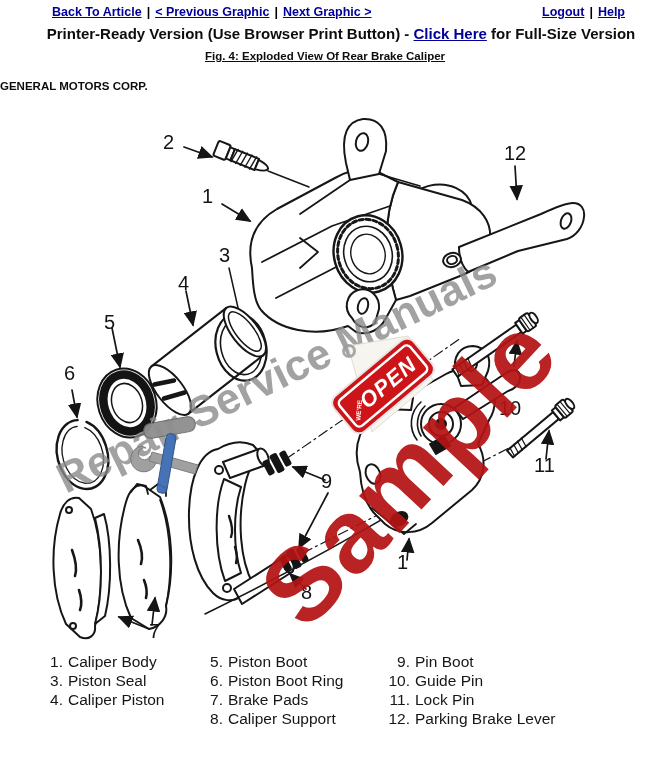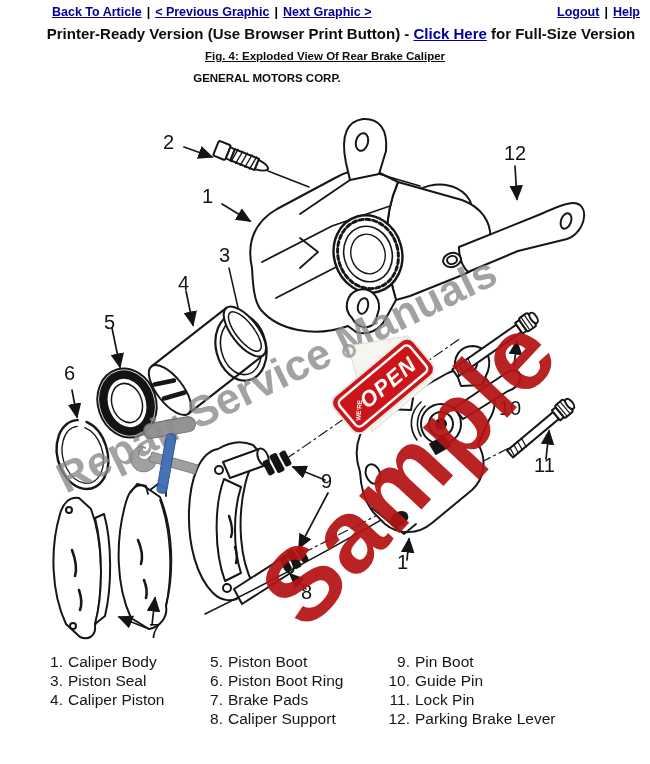--- a/index.html
+++ b/index.html
@@ -1,28 +1,28 @@
 <!DOCTYPE html>
 <html><head>
 <meta charset="utf-8">
 <style>
   html,body{margin:0;padding:0;background:#fff;}
   .page{position:relative;width:650px;height:764px;background:#ffffff;overflow:hidden;
         font-family:"Liberation Sans",sans-serif;color:#111;}
   
   .nav{position:absolute;top:5px;font-size:12.5px;font-weight:bold;white-space:nowrap;padding-left:24px;}
   .nav-left{left:28px;}
-  .nav-right{right:10px;}
+  .nav-right{right:25px;}
   a.navlink{color:#000099;text-decoration:underline;cursor:pointer;}
   .sep{color:#000;padding:0 5px;}
   .printer-line{position:absolute;top:25px;left:16px;width:650px;text-align:center;
                 font-size:15px;font-weight:bold;color:#0d0d0d;white-space:nowrap;}
   .fig-caption{position:absolute;top:50px;left:0;width:650px;text-align:center;
                font-size:11.5px;font-weight:bold;color:#0d0d0d;text-decoration:underline;}
-  .company{position:absolute;top:72px;left:0;width:534px;text-align:center;
+  .company{position:absolute;top:80px;left:0;width:534px;
            font-size:11.5px;font-weight:bold;color:#0d0d0d;}
   
   .diagram-svg{position:absolute;left:0;top:0;width:650px;height:764px;}
   .cal{position:absolute;font-size:20px;color:#141414;line-height:1;}
   .sample-wm{position:absolute;left:318px;top:540px;font-size:104px;font-weight:bold;
              color:#b41313;opacity:.93;line-height:1;transform:rotate(-47deg);
              transform-origin:0 100%;letter-spacing:1px;pointer-events:none;}
   
   .pl-col{position:absolute;top:653px;}
   .pl-col1{left:45px;}  .pl-col2{left:205px;}  .pl-col3{left:383px;}

